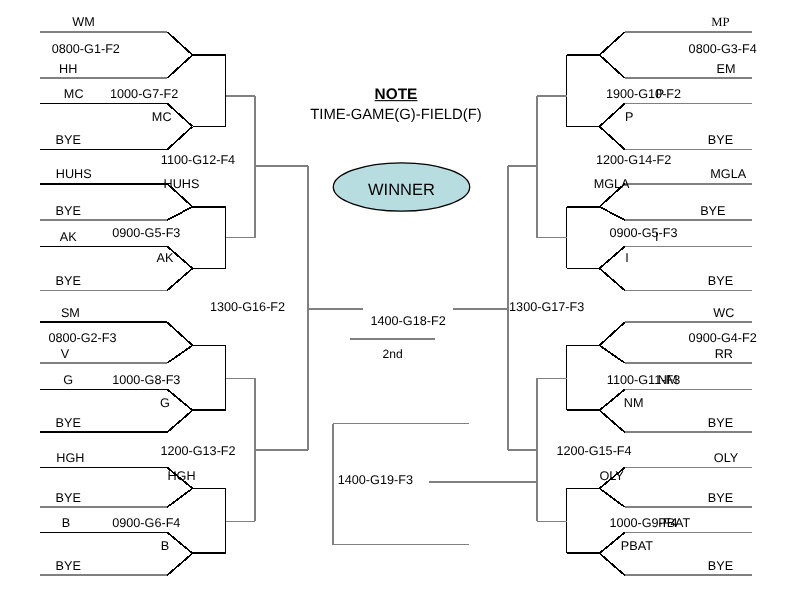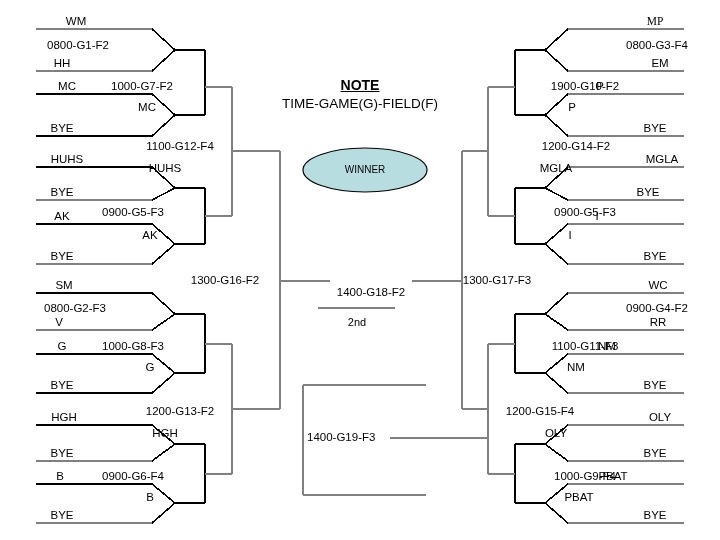--- a/index.html
+++ b/index.html
@@ -9,21 +9,21 @@
   svg.bracket{position:absolute;left:0;top:0;width:720px;height:540px;}
   .lbl{position:absolute;font-size:11px;color:#000;white-space:nowrap;
        line-height:11px;letter-spacing:0px;}
   .team{font-size:11.5px;}
   .game{font-size:11.5px;}
   .title{position:absolute;text-align:center;font-weight:bold;font-size:14px;
          line-height:17px;color:#000;white-space:nowrap;}
   .note{position:absolute;text-align:center;font-size:13.5px;color:#000;
         white-space:nowrap;}
   .note-u{font-weight:bold;text-decoration:underline;font-size:14px;}
-  .winner-txt{position:absolute;font-size:10px;color:#000;white-space:nowrap;}
+  .winner-txt{position:absolute;font-size:15px;color:#000;white-space:nowrap;}
   .ctr{transform:translateX(-50%);}
 </style>
 </head>
 <body>
 
 <div id="stage">
 
   <svg class="bracket" viewBox="0 0 720 540">
     <g stroke="#808080" stroke-width="1.6" fill="none" shape-rendering="crispEdges">
 
@@ -198,21 +198,21 @@
   <div class="lbl team ctr" style="left:62px;top:380px;">BYE</div>
 
   <div class="lbl team ctr" style="left:64px;top:412px;">HGH</div>
   <div class="lbl team ctr" style="left:62px;top:448px;">BYE</div>
   <div class="lbl team ctr" style="left:60px;top:471px;">B</div>
   <div class="lbl team ctr" style="left:62px;top:510px;">BYE</div>
 
   <div class="lbl game ctr" style="left:78px;top:40px;">0800-G1-F2</div>
   <div class="lbl game ctr" style="left:75px;top:303px;">0800-G2-F3</div>
 
-  <div class="lbl game ctr" style="left:142px;top:81px;">1000-G7-F2</div>
+  <div class="lbl game ctr" style="left:131px;top:81px;">1000-G7-F2</div>
   <div class="lbl team ctr" style="left:147px;top:102px;">MC</div>
 
   <div class="lbl game ctr" style="left:133px;top:207px;">0900-G5-F3</div>
   <div class="lbl team ctr" style="left:150px;top:230px;">AK</div>
 
   <div class="lbl game ctr" style="left:133px;top:341px;">1000-G8-F3</div>
   <div class="lbl team ctr" style="left:150px;top:362px;">G</div>
 
   <div class="lbl game ctr" style="left:133px;top:471px;">0900-G6-F4</div>
   <div class="lbl team ctr" style="left:150px;top:492px;">B</div>

